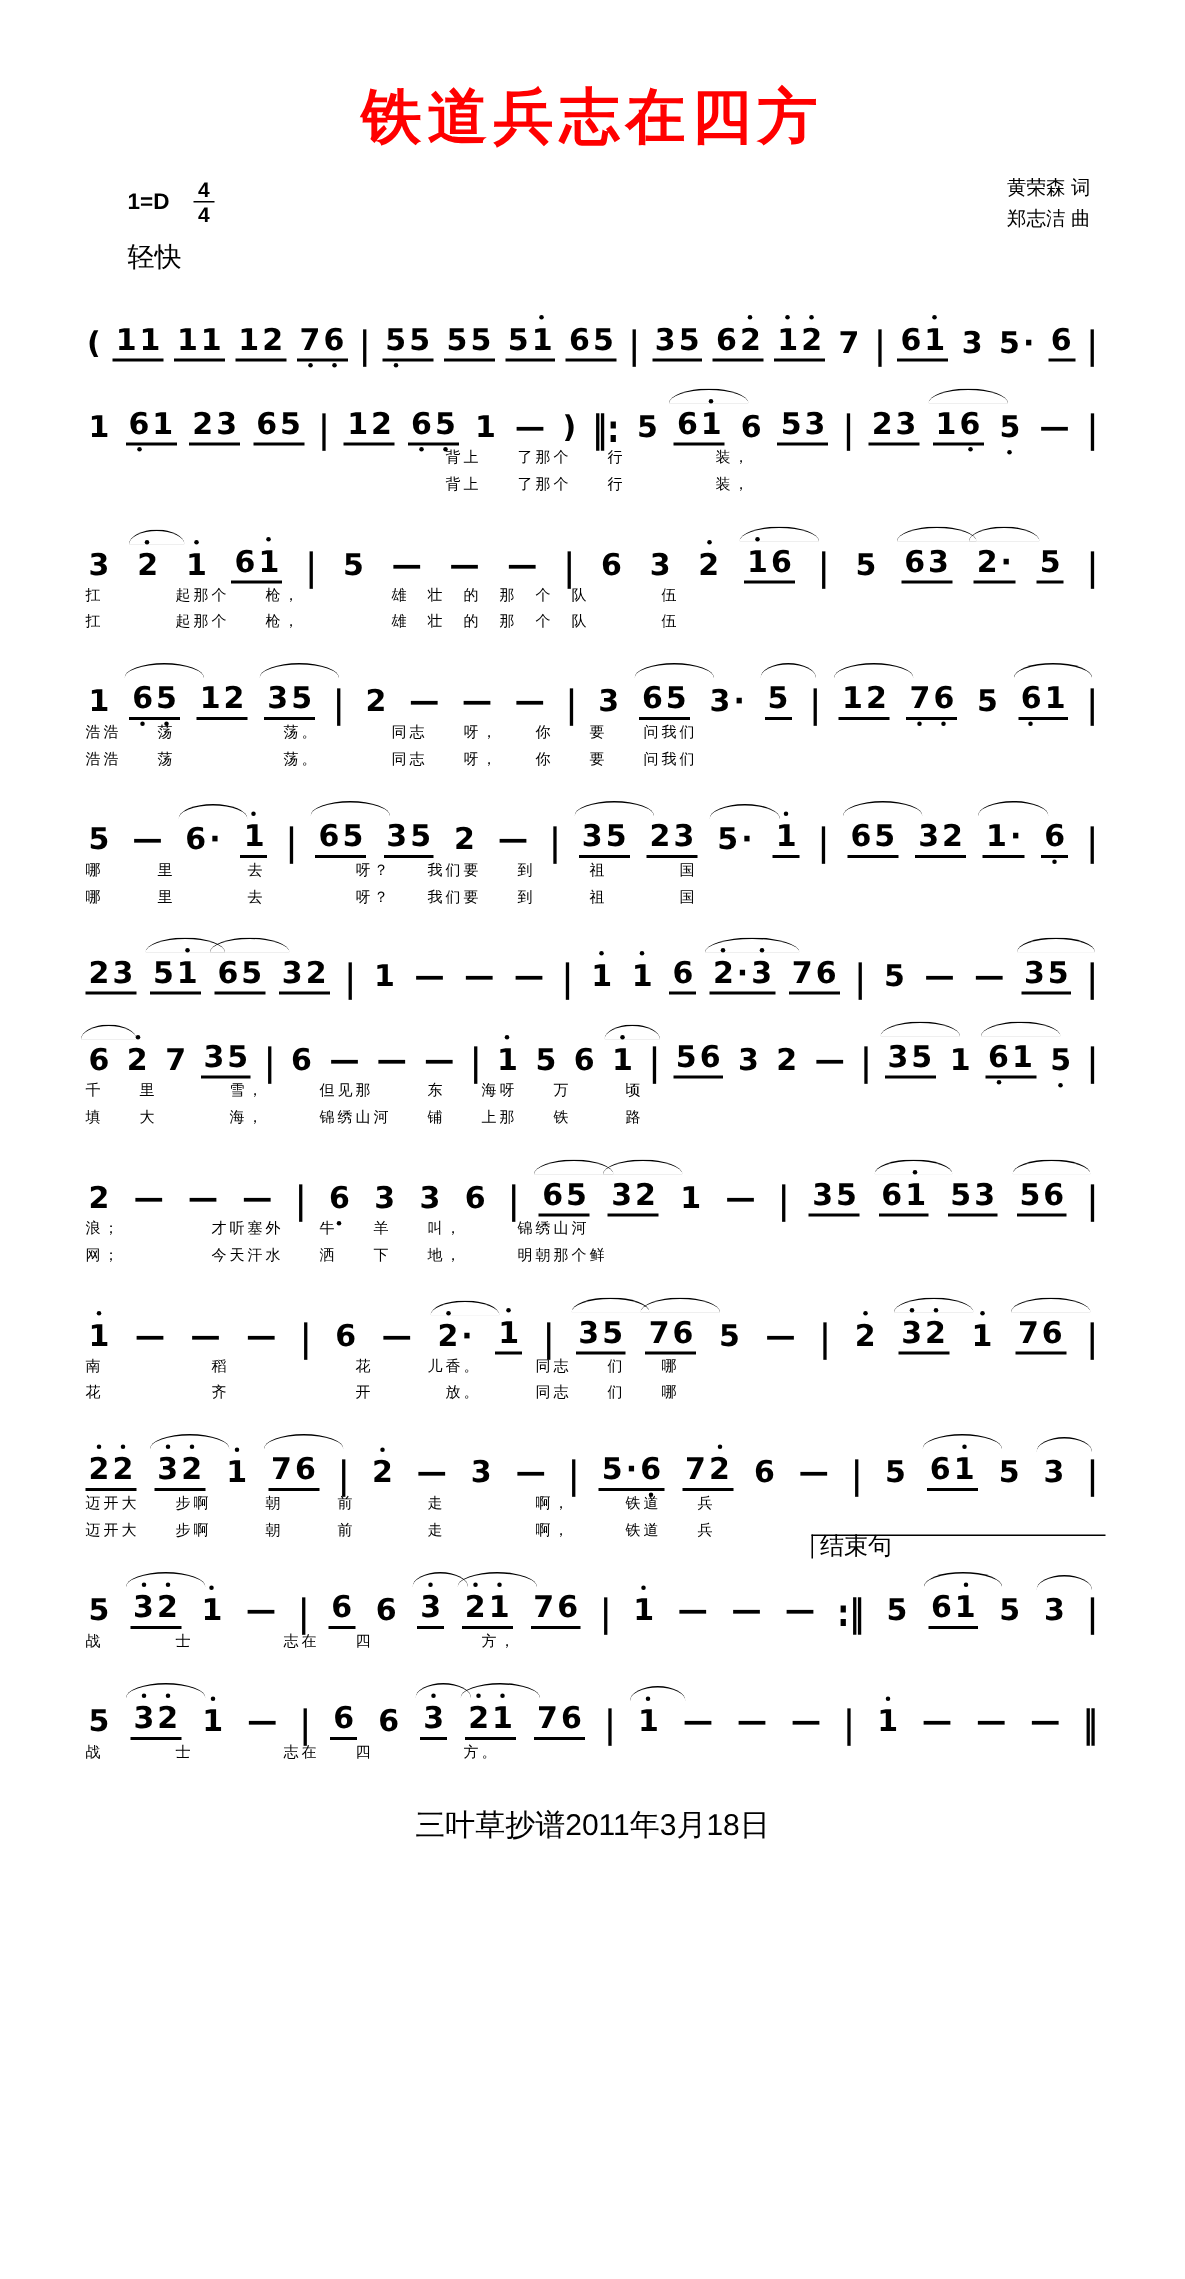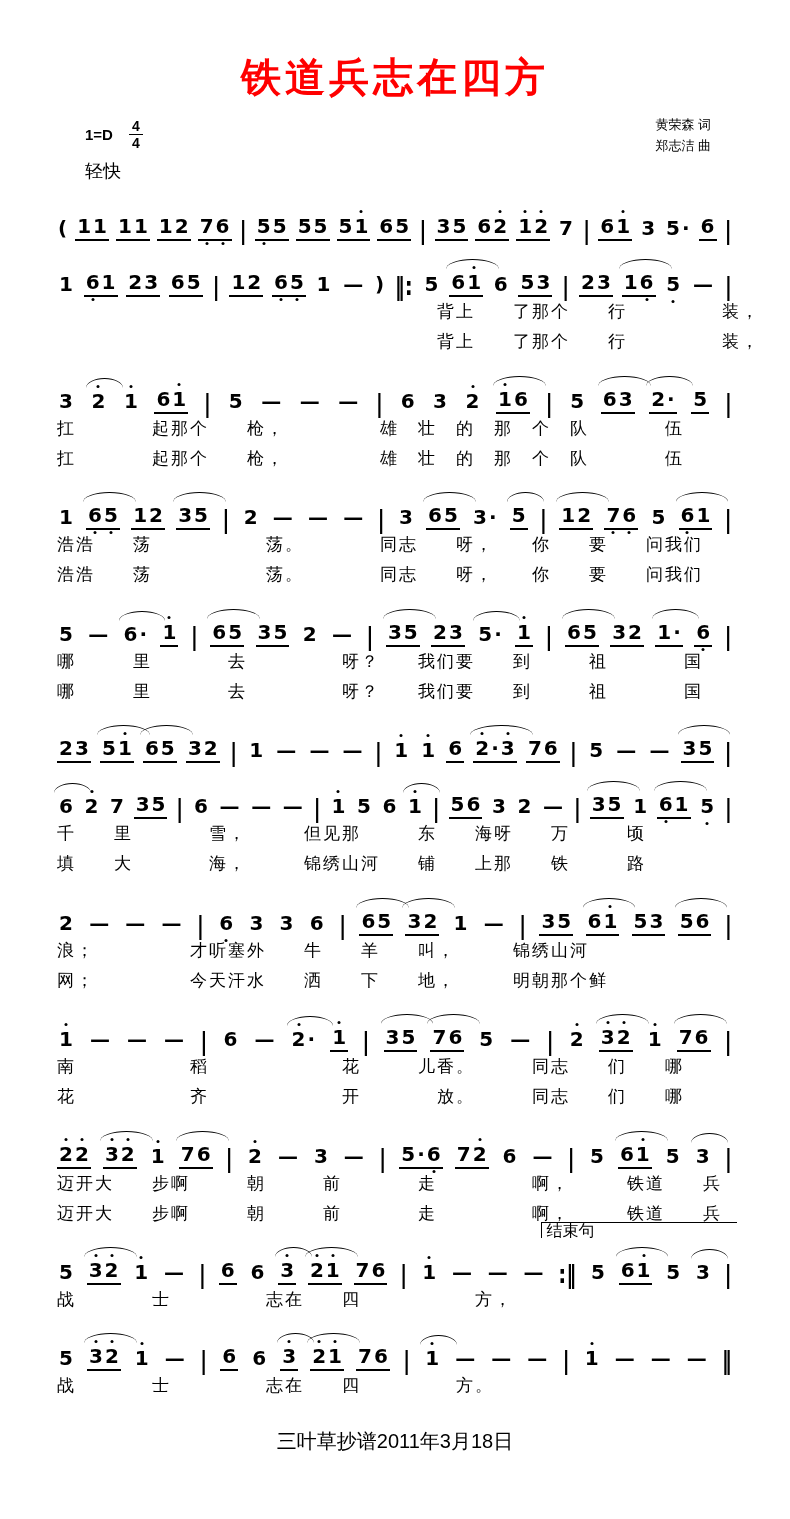--- a/index.html
+++ b/index.html
@@ -5,37 +5,37 @@
   html,body{margin:0;padding:0;background:#ffffff;}
   body{width:790px;min-height:1519px;font-family:"Liberation Sans",sans-serif;color:#000;}
   .page{position:relative;width:790px;min-height:1519px;background:#fff;box-sizing:border-box;padding:28px 55px 20px 55px;}
   .title{text-align:center;font-size:40px;font-weight:bold;letter-spacing:4px;margin-top:22px;margin-bottom:10px;}
   .meta-row{position:relative;height:72px;margin-top:8px;}
   .keyblock{position:absolute;left:30px;top:4px;font-size:15px;font-weight:bold;display:flex;align-items:center;gap:16px;}
   .meter{display:inline-flex;flex-direction:column;align-items:center;line-height:1;font-size:14px;}
   .meter .num{border-bottom:1px solid #000;padding:0 3px 1px 3px;}
   .meter .den{padding-top:1px;}
   .tempo{position:absolute;left:30px;top:44px;font-size:18px;}
-  .credits{position:absolute;right:24px;top:0;text-align:right;font-size:13px;line-height:1.6;}
+  .credits{position:absolute;right:8px;top:0;text-align:right;font-size:13px;line-height:1.6;}
   .score{margin-top:10px;}
   .system{margin-bottom:12px;}
   .notes{display:flex;justify-content:space-between;align-items:flex-end;height:44px;position:relative;
          font-weight:bold;font-size:20px;font-family:"DejaVu Sans",sans-serif;padding:0 2px;}
   .tok{display:inline-flex;align-items:flex-end;position:relative;line-height:1;padding:2px 1px 3px 1px;}
   .tok.u1{border-bottom:2px solid #000;}
   .tok.bar{font-weight:bold;transform:scaleY(1.25);padding-bottom:1px;}
   .tok.slur::before{content:"";position:absolute;left:-3px;right:-16px;top:-11px;height:9px;
       border-top:1.5px solid #000;border-radius:50% 50% 0 0 / 100% 100% 0 0;}
   .n{position:relative;display:inline-block;padding:0 1px;}
   .n.hi::before{content:"";position:absolute;top:-6px;left:50%;transform:translateX(-50%);
       width:3px;height:3px;border-radius:50%;background:#000;}
   .n.lo::after{content:"";position:absolute;bottom:-9px;left:50%;transform:translateX(-50%);
       width:3px;height:3px;border-radius:50%;background:#000;}
   .dot{display:inline-block;padding:0 1px;font-weight:bold;}
-  .lyric{white-space:pre;font-size:17px;line-height:1.78;letter-spacing:2px;padding-left:2px;}
+  .lyric{white-space:pre;font-size:10px;line-height:1.78;letter-spacing:2px;padding-left:2px;}
   .ending{position:absolute;right:-2px;top:-19px;width:28%;height:15px;border-top:1px solid #000;
       border-left:1px solid #000;font-size:16px;font-weight:normal;padding-left:5px;line-height:15px;
       font-family:"Liberation Sans",sans-serif;}
   .footer{text-align:center;font-size:20px;margin-top:26px;}
 </style>
 </head>
 <body>
 
 <div class="page">
   <div class="title" style="color: rgb(255, 0, 0);">铁道兵志在四方</div>

